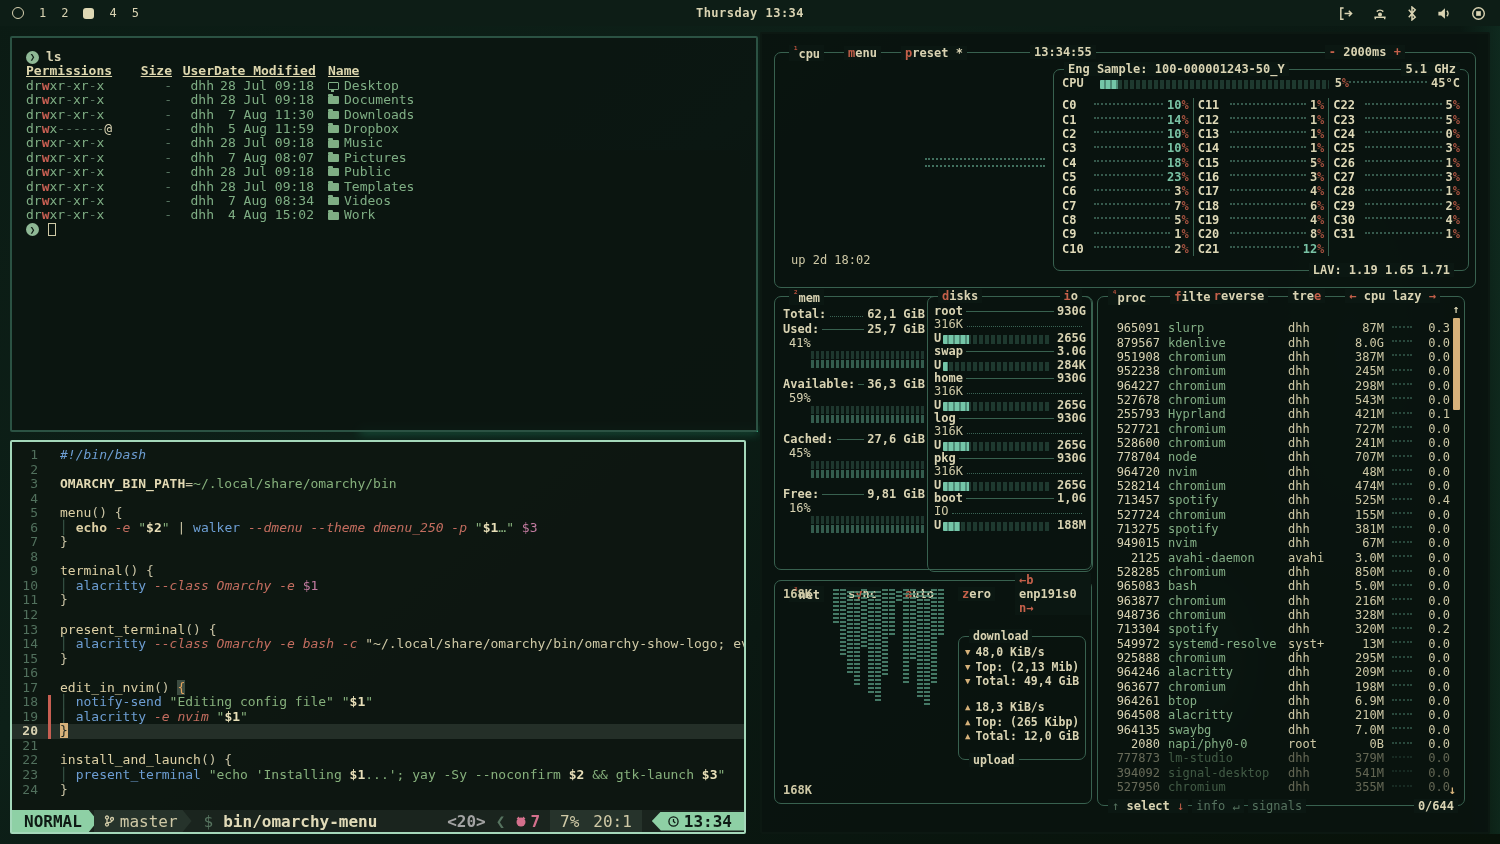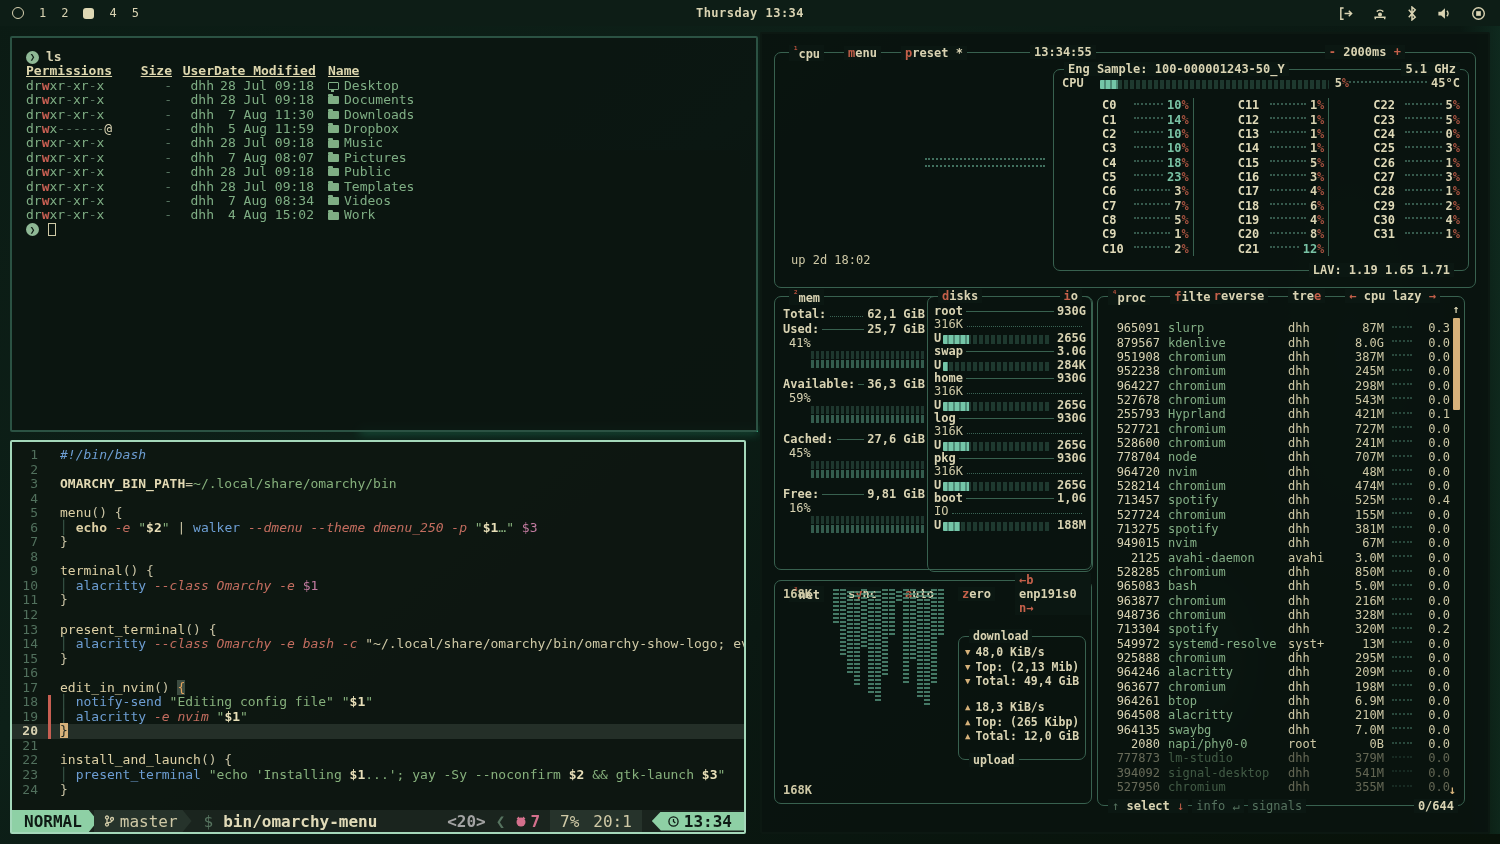--- a/index.html
+++ b/index.html
@@ -94,21 +94,21 @@
   .meter .mfill { position:absolute; left:0; top:0; bottom:0; background:repeating-linear-gradient(90deg,#74c6a8 0 4px, #4e8a76 4px 6px); }
 
   
   #p-cpu { left:12px; top:18px; width:702px; height:236px; }
   #cpu-inner { position:absolute; left:278px; top:16px; right:6px; height:202px; border:1px solid #38614f; border-radius:7px; }
   #cpu-row { display:flex; align-items:center; padding:6px 8px 0 8px; font-weight:bold; }
   #core-grid { display:flex; position:absolute; top:28px; left:4px; right:4px; bottom:14px; }
   .core-col { flex:1; padding:0 4px; }
   .core-col + .core-col { border-left:1px solid #38614f; }
   .core-cell { display:flex; align-items:center; height:14.35px; }
-  .core-name { font-weight:bold; color:#e0dab8; width:32px;margin-left:40px; }
+  .core-name { font-weight:bold; color:#e0dab8; width:32px; }
   .core-dots { flex:1; border-bottom:2px dotted #35594c; margin:0 4px 3px 0; }
   .core-pct { font-weight:bold; }
   .pct-sign { color:#a5513f; font-weight:bold; }
   #cpu-squiggle { position:absolute; left:150px; top:100px; width:120px; }
   #cpu-squiggle div { border-bottom:2px dotted #41705e; height:7px; }
   #lav { position:absolute; right:14px; bottom:-7px; background:#0b1712; padding:0 4px; font-weight:bold; color:#d9d3b2; }
   #uptime { position:absolute; left:16px; bottom:20px; color:#cfc9a6;text-align:center; }
 
   
   #p-mem { left:12px; top:262px; width:318px; height:274px; }

